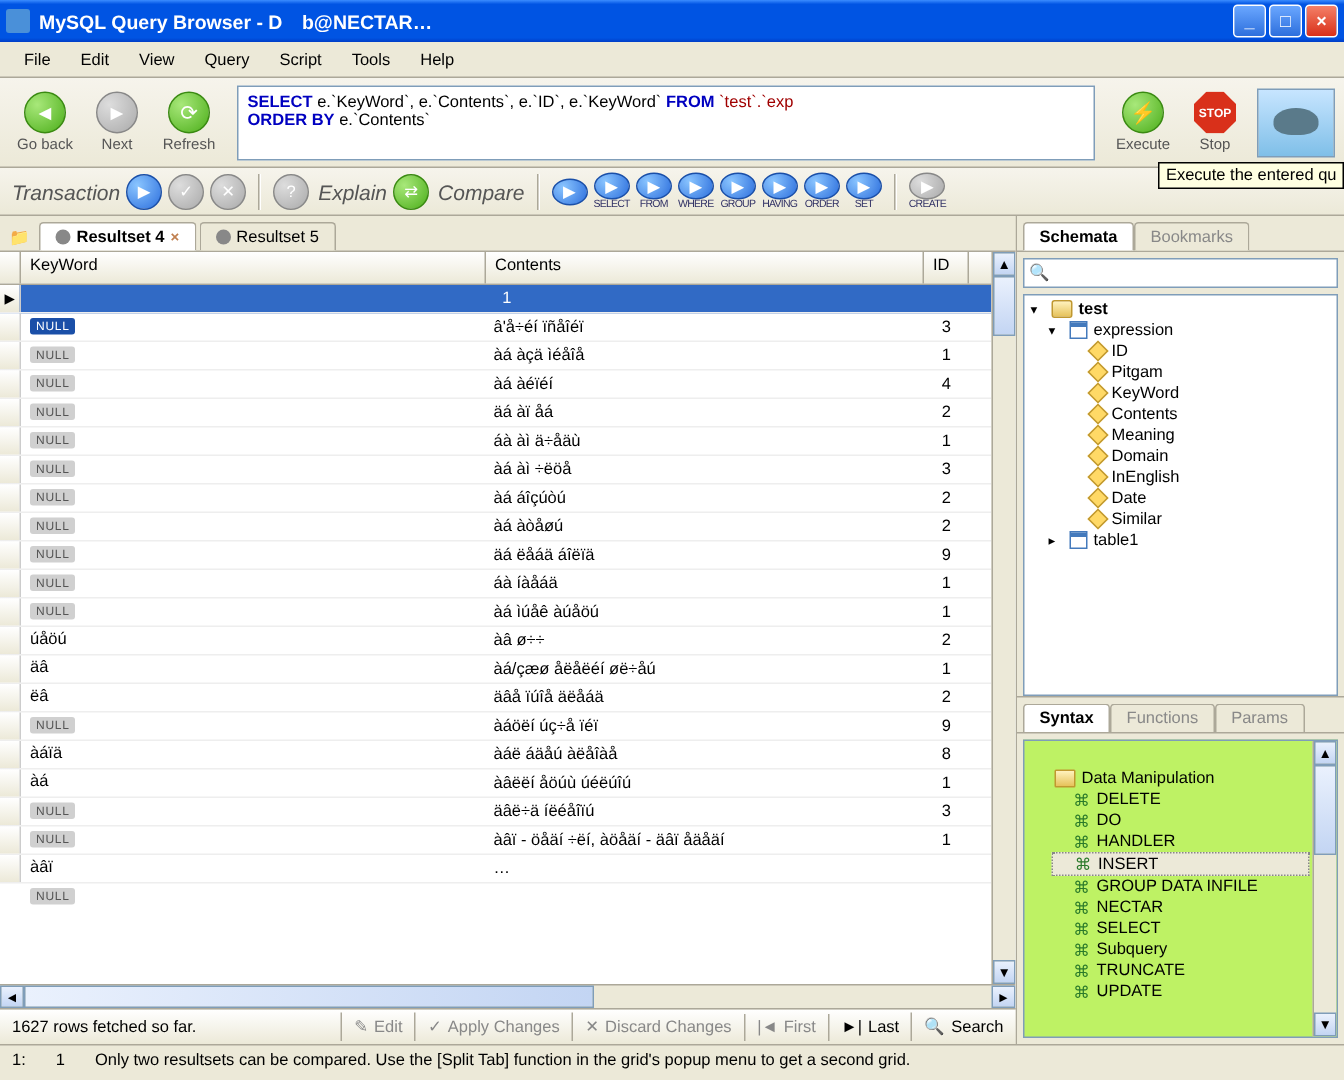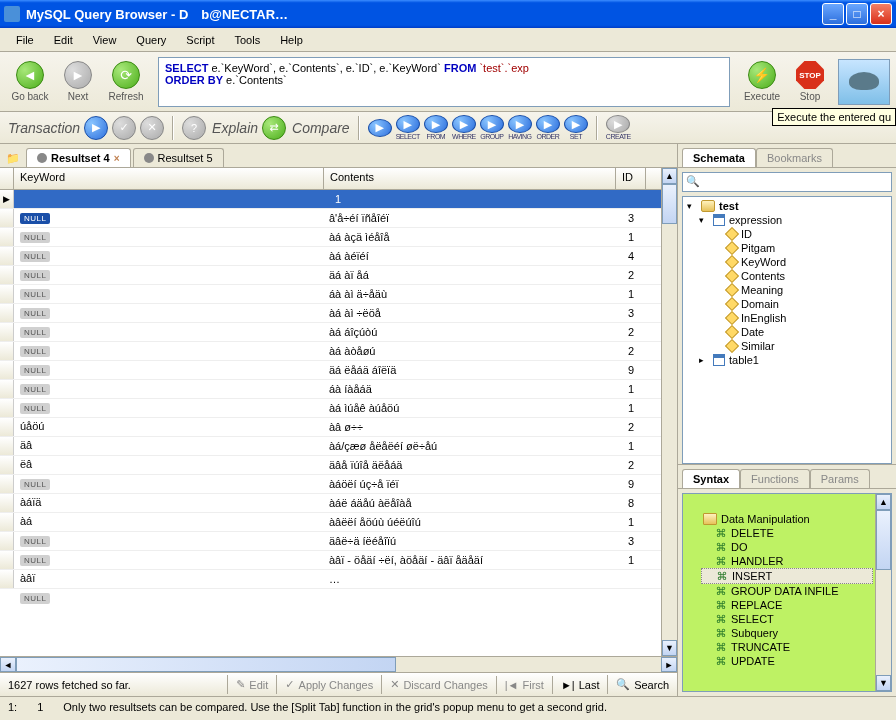--- a/index.html
+++ b/index.html
@@ -494,21 +494,21 @@
             <div class="tree-item lvl1 sel">
               <span class="cmd-icon">⌘</span>
               <span>INSERT</span>
             </div>
             <div class="tree-item lvl1">
               <span class="cmd-icon">⌘</span>
               <span>GROUP DATA INFILE</span>
             </div>
             <div class="tree-item lvl1">
               <span class="cmd-icon">⌘</span>
-              <span>REPLACE</span>
+              <span>NECTAR</span>
             </div>
             <div class="tree-item lvl1">
               <span class="cmd-icon">⌘</span>
               <span>SELECT</span>
             </div>
             <div class="tree-item lvl1">
               <span class="cmd-icon">⌘</span>
               <span>Subquery</span>
             </div>
             <div class="tree-item lvl1">

